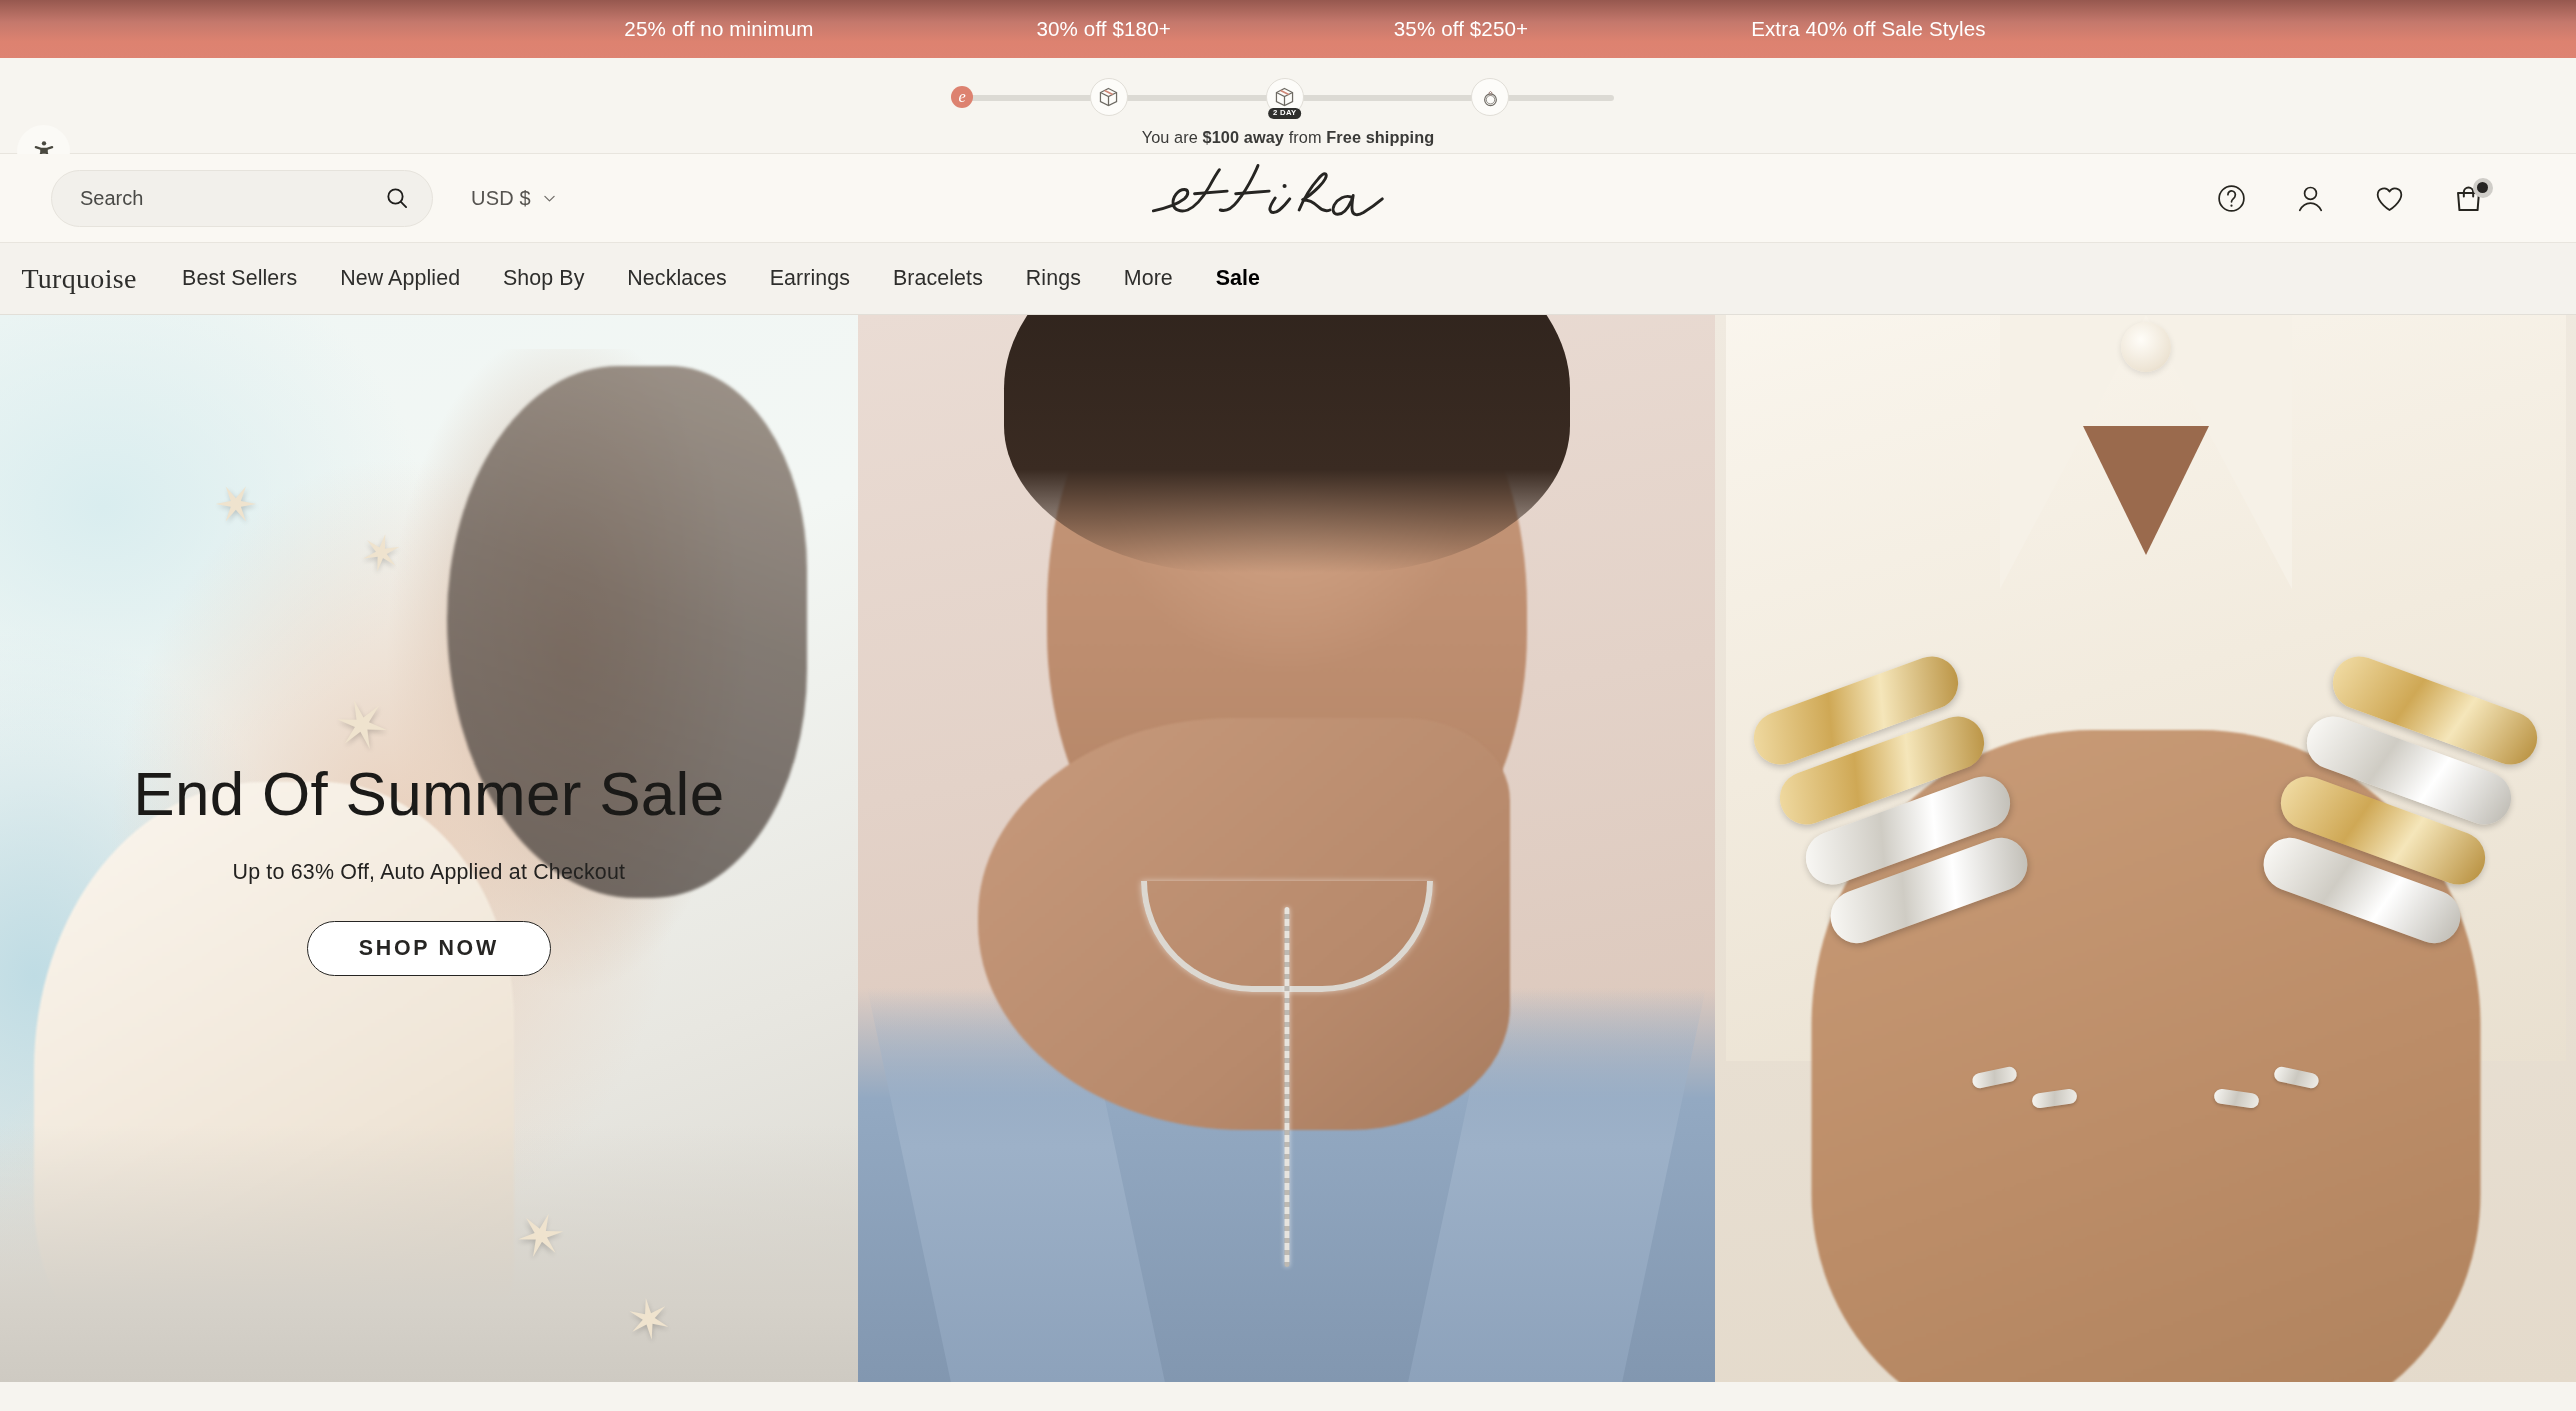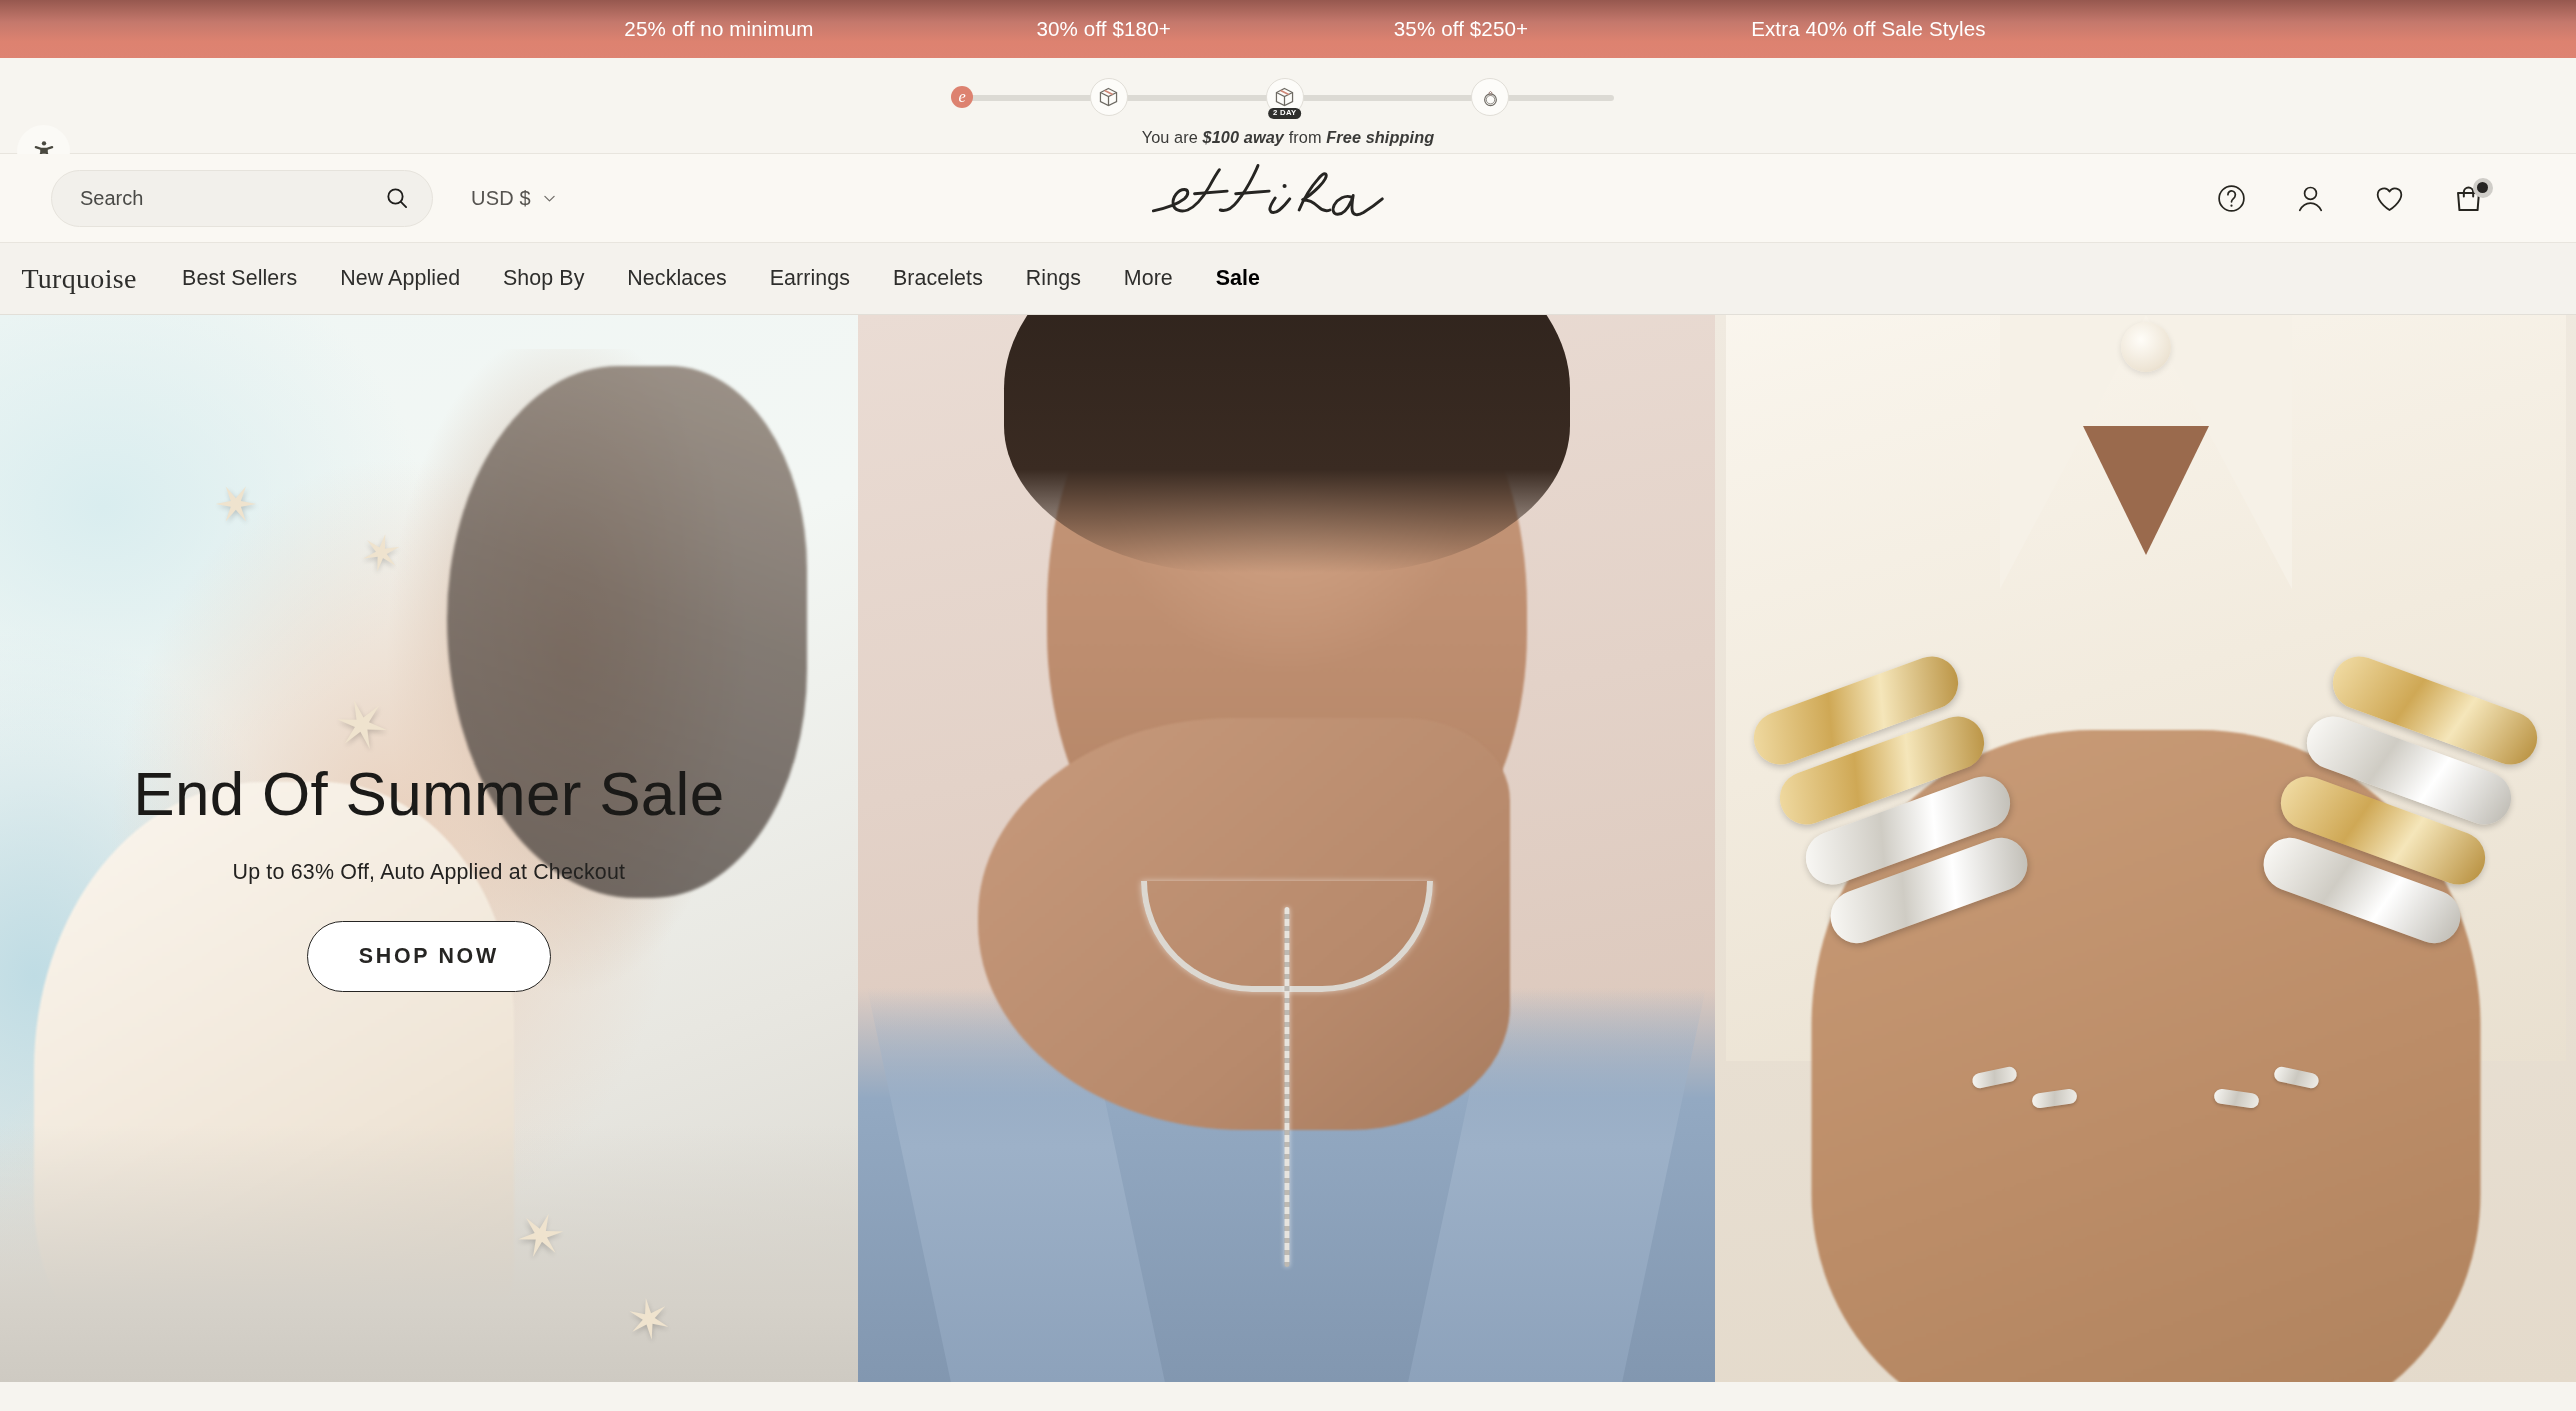--- a/index.html
+++ b/index.html
@@ -114,21 +114,21 @@
     white-space: nowrap;
     line-height: 1;
   }
   .ship-msg {
     text-align: center;
     font-size: 16.3px;
     color: #3A3A38;
     margin-top: 6.9px;
     letter-spacing: 0.1px;
   }
-  .ship-msg b { font-weight: bold; font-style: italic; }
+  .ship-msg b { font-weight: bold; }
 
   
   .header {
     position: relative;
     height: 89px;
     background: #FAF8F3;
     border-bottom: 0.9px solid #E8E5DE;
     display: flex;
     align-items: center;
   }
@@ -327,21 +327,21 @@
     color: #232220;
     margin-top: 34px;
     letter-spacing: 0.2px;
   }
   .hero-cta {
     display: inline-block;
     margin-top: 36px;
     background: #FFFFFF;
     border: 1.7px solid #262523;
     border-radius: 51px;
-    padding: 22px 51px;
+    padding: 14px 51px;
     font-size: 21.4px;
     font-weight: bold;
     letter-spacing: 2.7px;
     color: #262523;
     cursor: pointer;
     font-family: "Liberation Sans", sans-serif;
   }
 
   
   .p2-bg {

